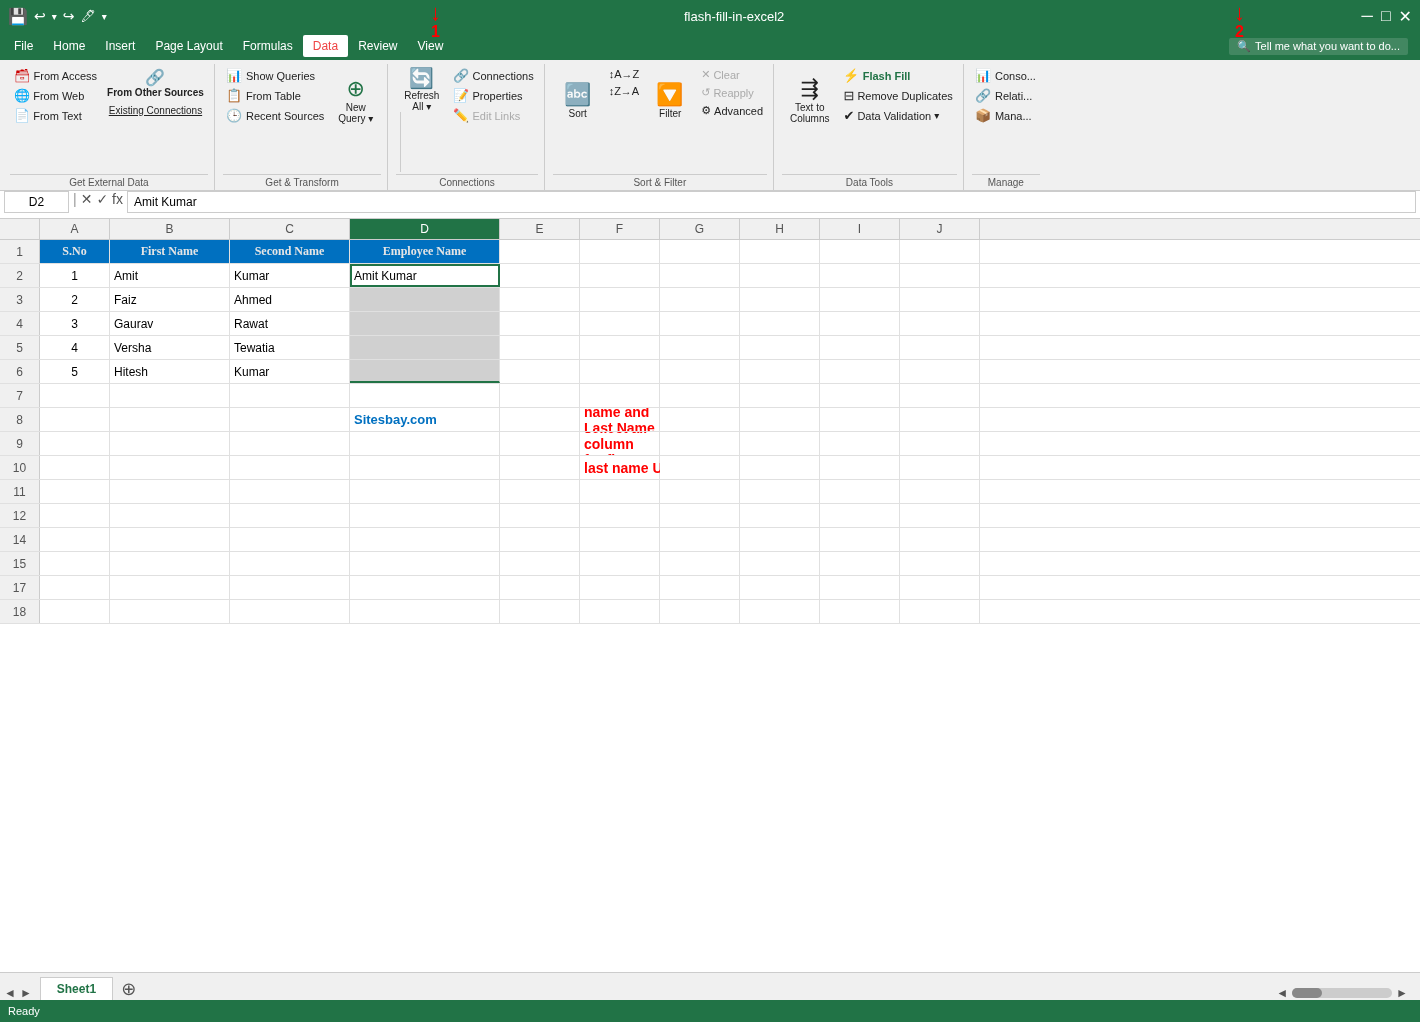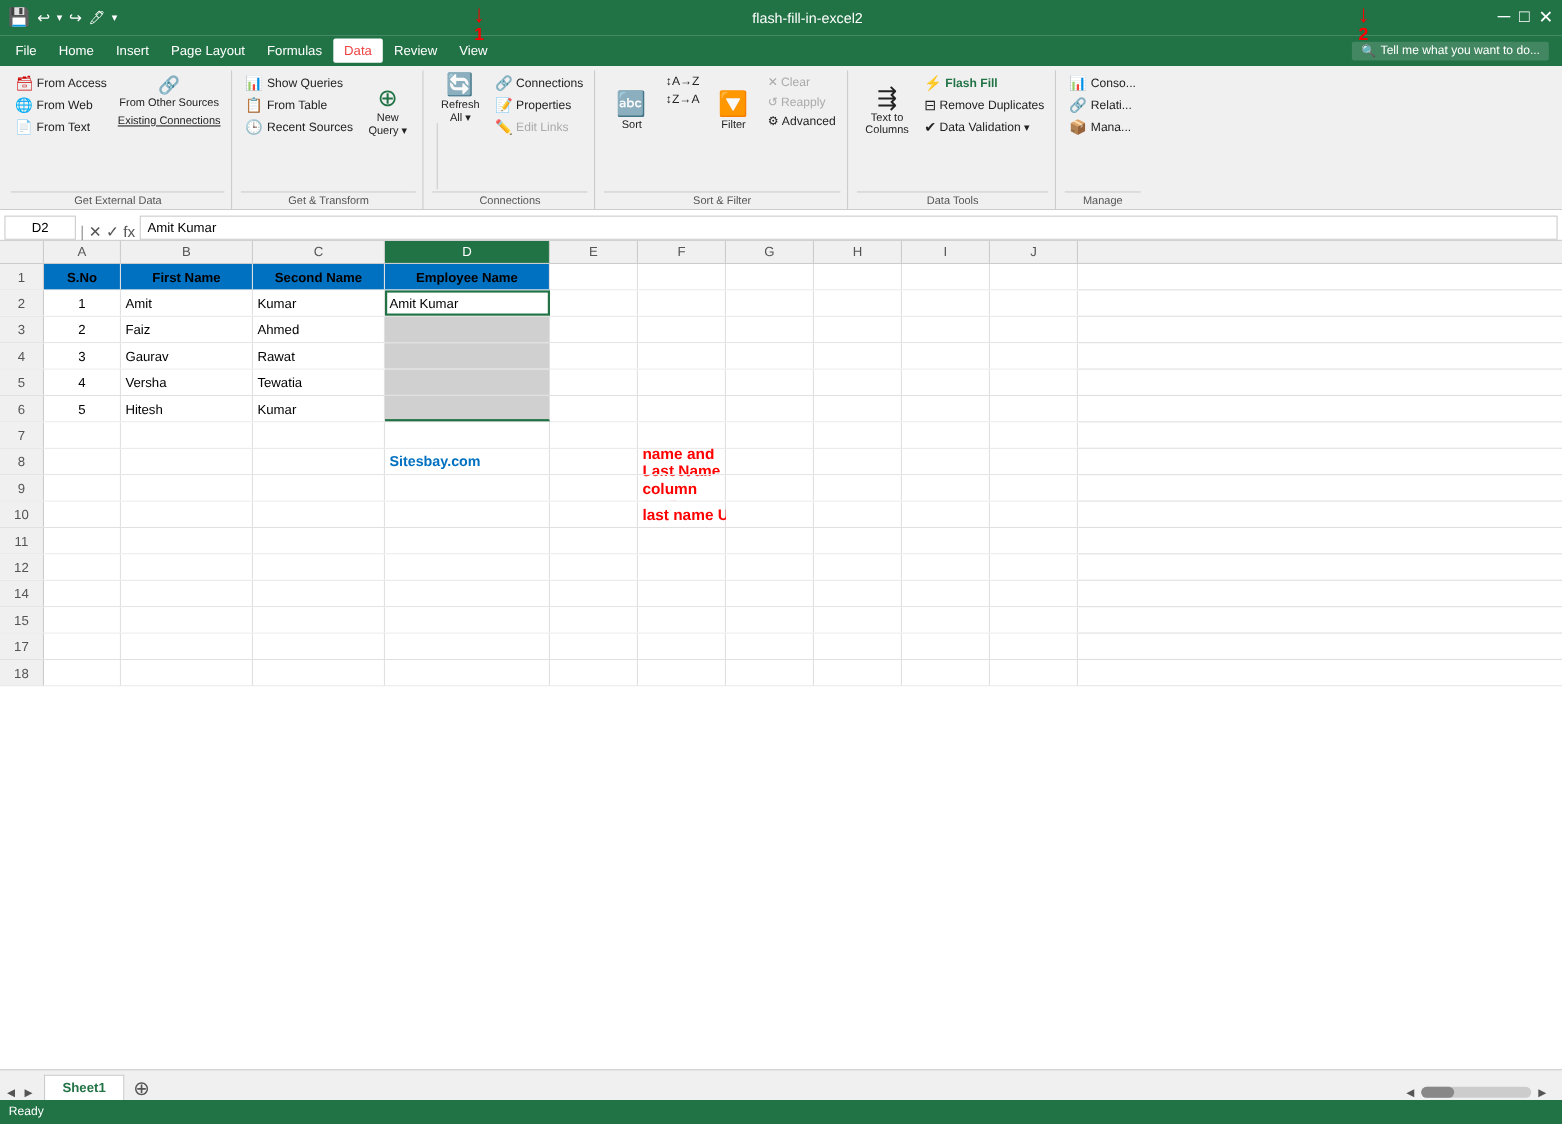--- a/index.html
+++ b/index.html
@@ -121,21 +121,21 @@
       color: #222;
       background: none;
       border: none;
       min-width: 50px;
       height: 68px;
     }
 
     
     .formula-bar {
       display: flex;
-      align-items: flex-end;
+      align-items: flex-start;
       background: #fff;
       border-bottom: 1px solid #ccc;
       height: 28px;
       padding: 0 4px;
       gap: 4px;
     }
     .cell-ref {
       border: 1px solid #ccc;
       width: 65px;
       height: 22px;
@@ -205,24 +205,25 @@
       border-right: 1px solid #e0e0e0;
       font-size: 12px;
       display: flex;
       align-items: center;
       padding: 0 4px;
       overflow: hidden;
       background: white;
     }
     .cell.header-cell {
       background: #0070c0;
-      color: #000000;
+      color: #e5e5e5;
       font-weight: bold;
       text-align: center;
       justify-content: center;
+      font-family: Liberation Serif, serif;
     }
     .cell.flash-fill-bg {
       background: #d0d0d0;
     }
     .cell.active-selected {
       background: white;
       outline: 2px solid #217346;
       outline-offset: -2px;
     }
 
@@ -361,21 +362,21 @@
               <span>From Web</span>
             </button>
             <button class="ribbon-btn-small">
               <span style="color:#888; font-size:13px;">📄</span>
               <span>From Text</span>
             </button>
           </div>
           <div class="ribbon-col">
             <button class="ribbon-btn" style="height:36px;">
               <span style="font-size:16px; color:#217346;">🔗</span>
-              <span style="font-size:10px; text-align:center;">From Other
+              <span style="font-size:10px; text-align:center;font-weight:bold;">From Other
 Sources</span>
             </button>
             <button class="ribbon-btn" style="height:30px;text-decoration:underline;">
               <span style="font-size:10px; text-align:center;">Existing
 Connections</span>
             </button>
           </div>
         </div>
         <div class="ribbon-group-label">Get External Data</div>
       </div>

